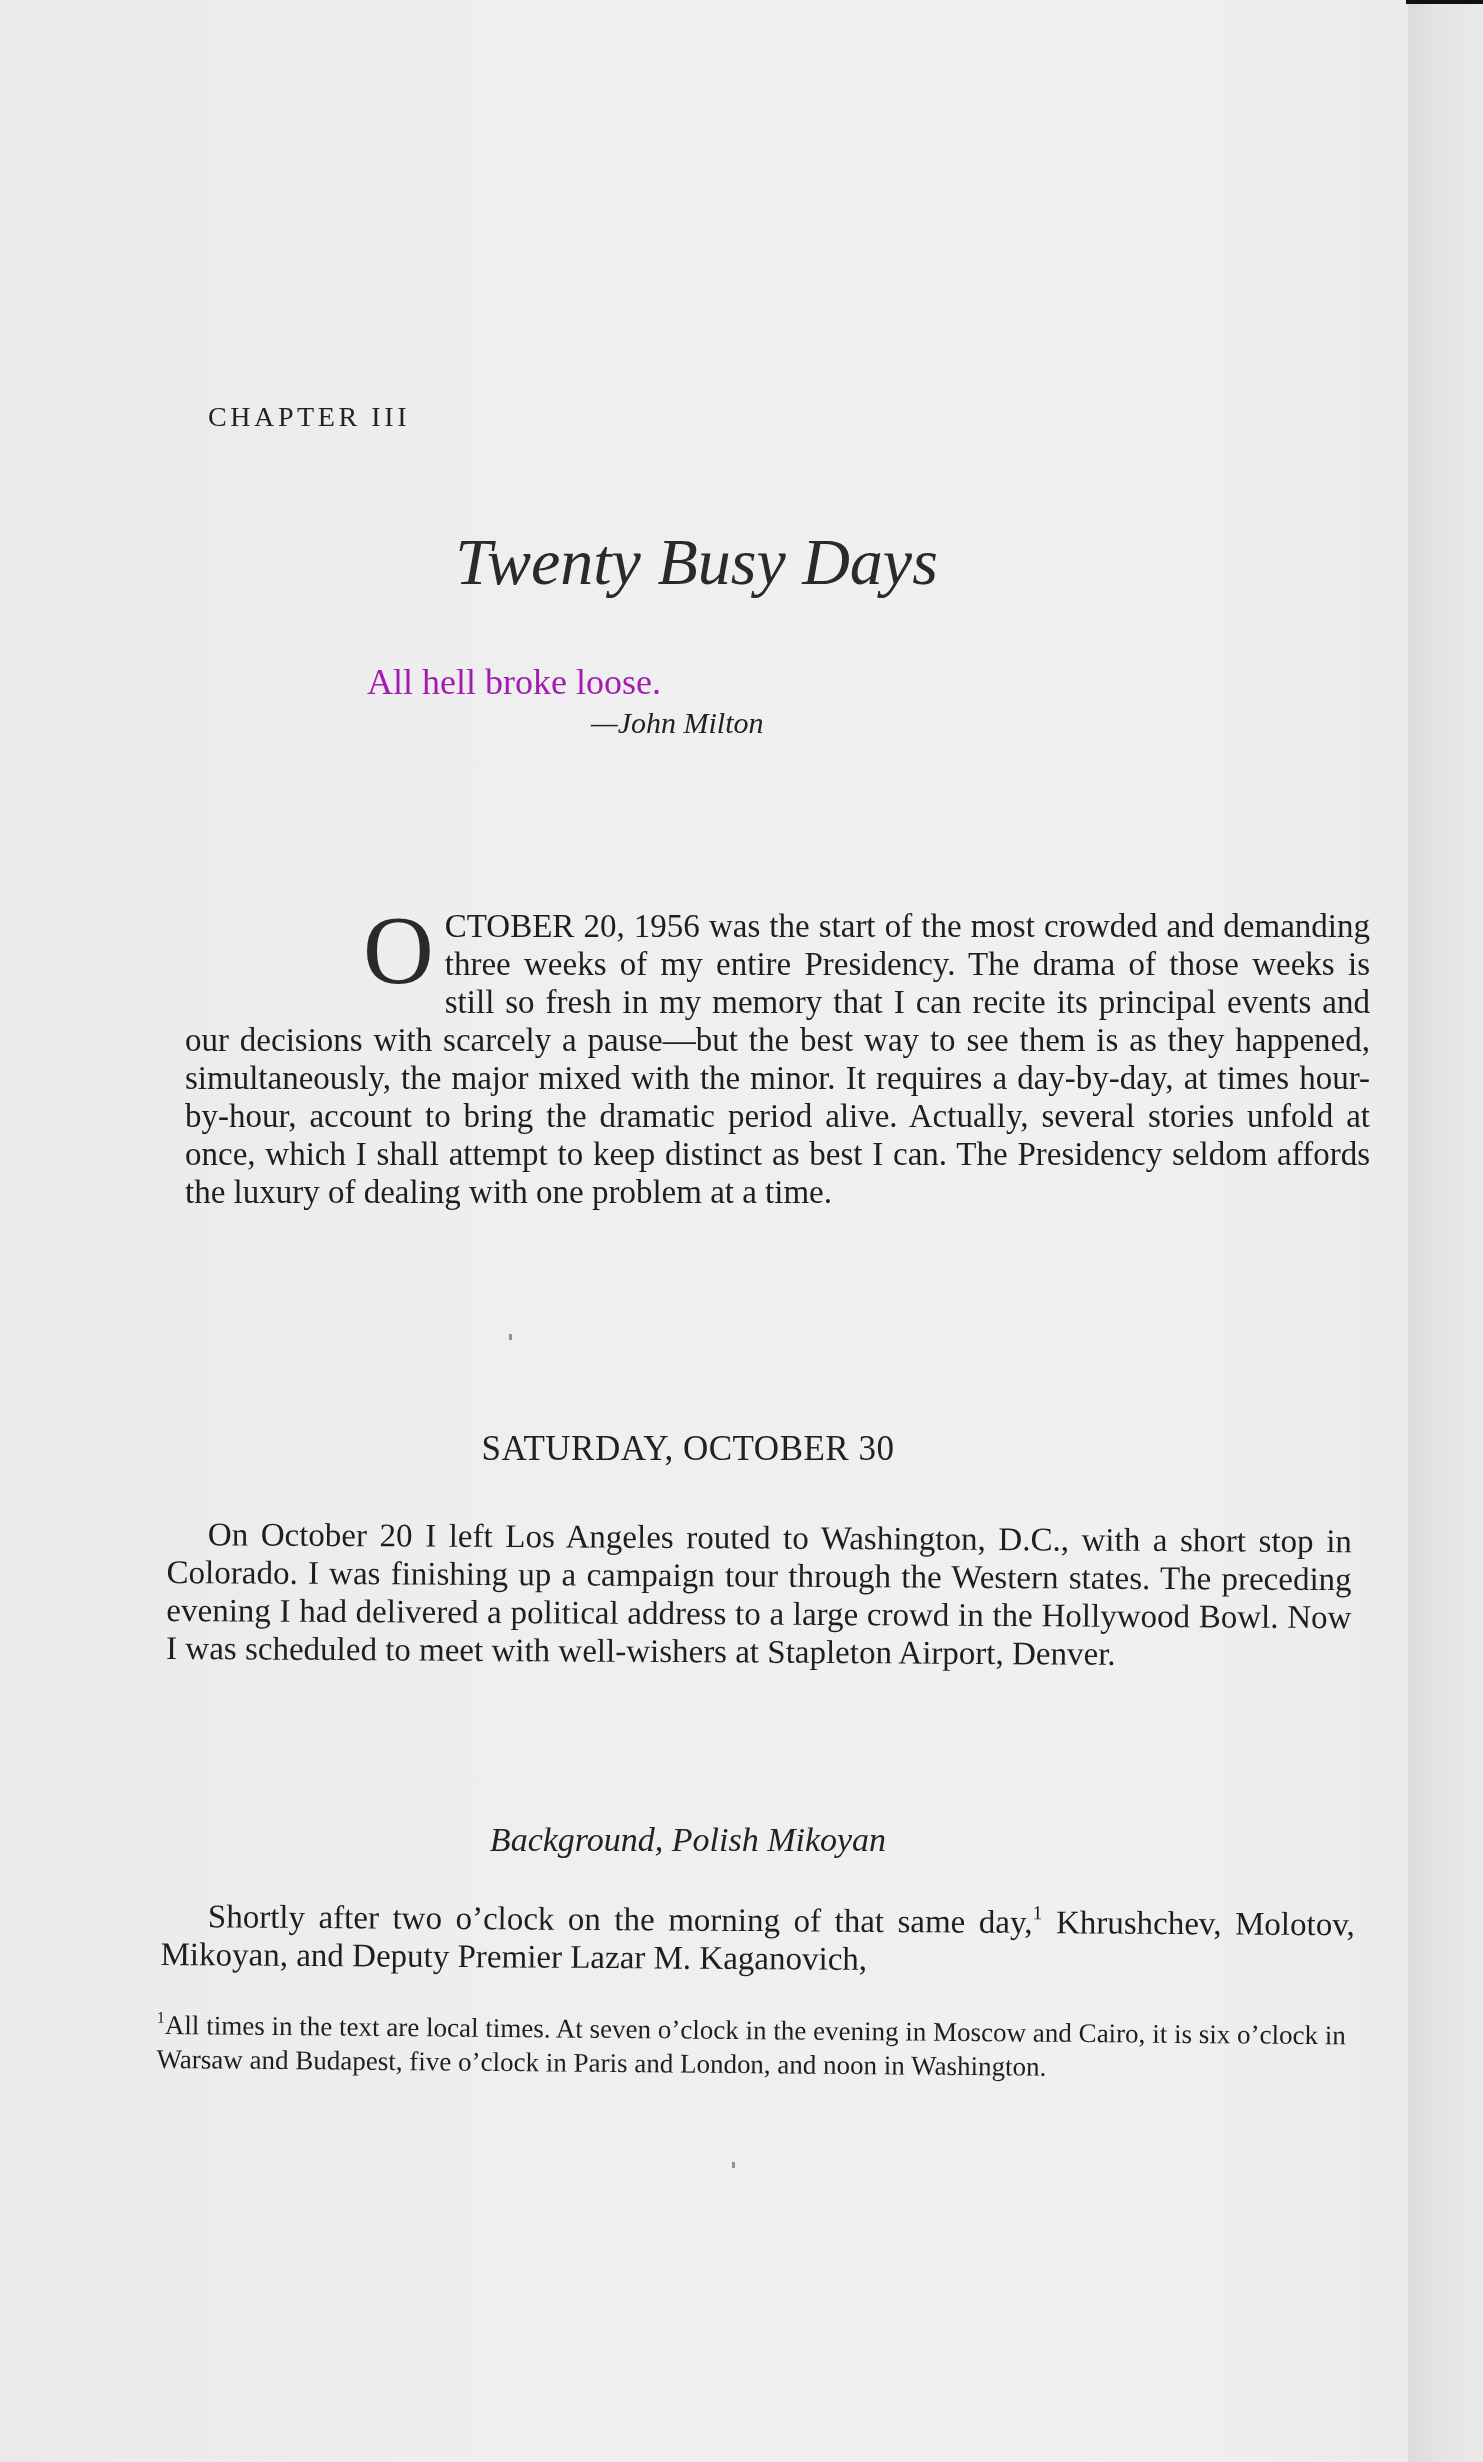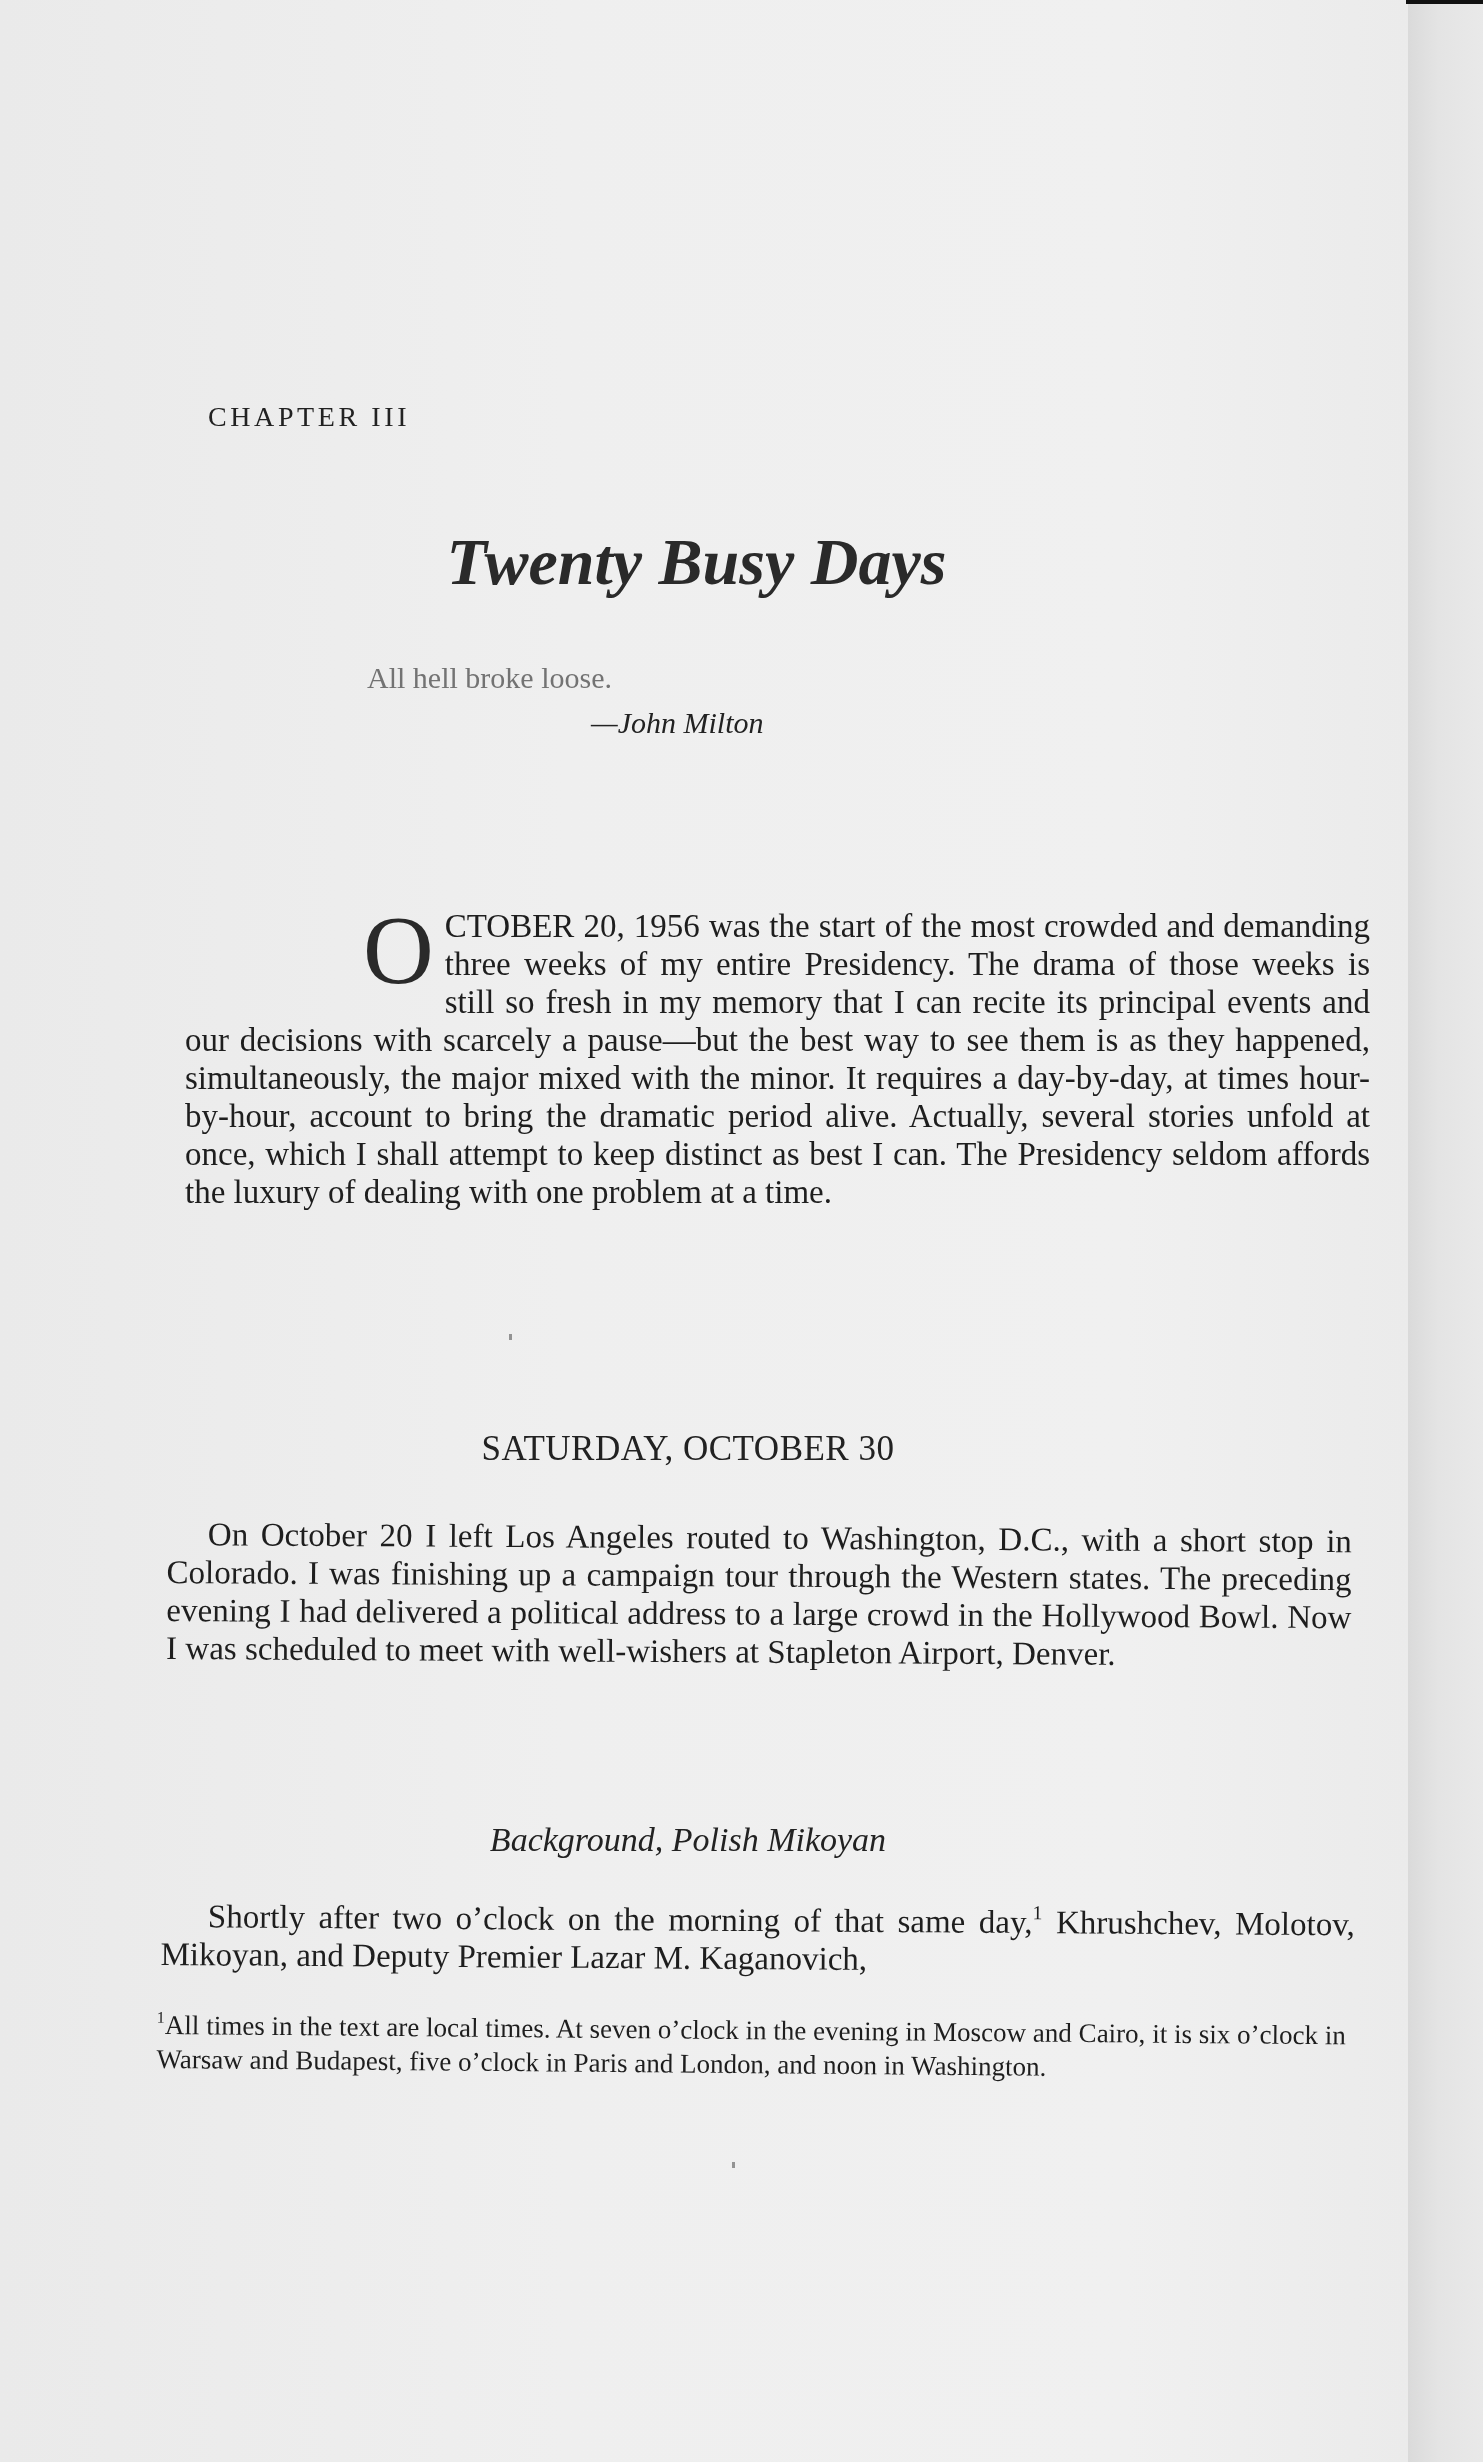--- a/index.html
+++ b/index.html
@@ -53,28 +53,27 @@
     width: 1385px;
     top: 524px;
     text-align: center;
     font-style: italic;
     font-size: 66px;
     color: #2a2a2a;
     padding-left: 0;
   }
   .chapter-title span {
     margin-left: 8px;
-    font-weight: bold;
   }
   .epigraph {
     position: absolute;
     left: 367px;
     top: 661px;
-    font-size: 30px;
-    color: #737373;
+    font-size: 36px;
+    color: #a21caf;
   }
   .epigraph-attr {
     position: absolute;
     left: 591px;
     top: 706px;
     font-size: 30px;
     font-style: italic;
     color: #222;
   }
   .body-text {

